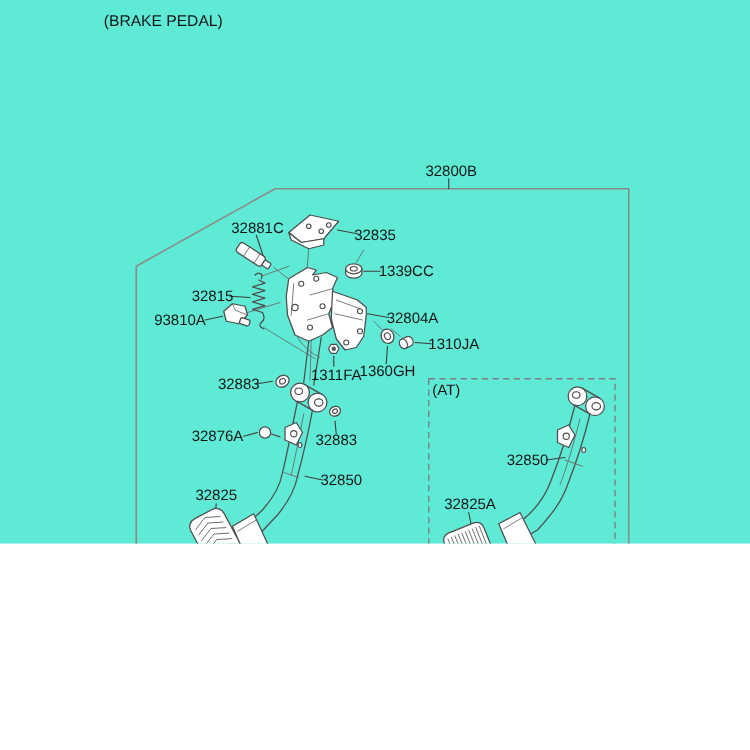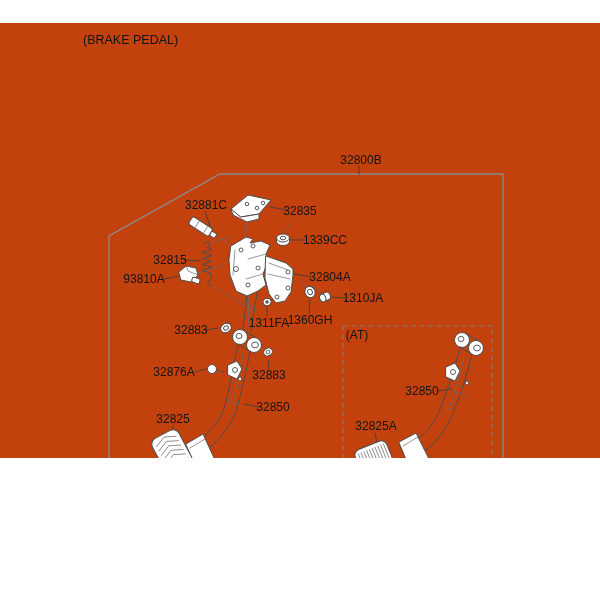--- a/index.html
+++ b/index.html
@@ -1,17 +1,17 @@
 <!DOCTYPE html>
 <html><head>
 <meta charset="utf-8">
 <style>
   html,body{margin:0;padding:0;background:#fff;}
-  .stage{position:relative;width:600px;height:435px;background:#c2410c;overflow:hidden;
-         font-family:"Liberation Sans", sans-serif;margin-top:23px;}
+  .stage{position:relative;width:600px;height:435px;background:#5eead4;overflow:hidden;
+         font-family:"Liberation Sans", sans-serif;}
   svg{position:absolute;left:0;top:0;}
   .lbl{font:12px "Liberation Sans", sans-serif;fill:#151515;}
   .title{font:12.5px "Liberation Sans", sans-serif;fill:#151515;}
   .ln{stroke:#4d4d4d;stroke-width:1;fill:none;stroke-linejoin:round;stroke-linecap:round;}
   .lnf{stroke:#4d4d4d;stroke-width:1;fill:#ffffff;stroke-linejoin:round;stroke-linecap:round;}
   .thin{stroke:#6b6b6b;stroke-width:0.7;fill:none;stroke-linecap:round;}
   .ldr{stroke:#3f3f3f;stroke-width:0.9;fill:none;stroke-linecap:round;}
   .border{stroke:#8c8c8c;stroke-width:1.3;fill:none;}
   .dashed{stroke:#7f7f7f;stroke-width:1.1;fill:none;stroke-dasharray:5 3.5;}
   .hole{stroke:#4d4d4d;stroke-width:0.9;fill:#ffffff;}

